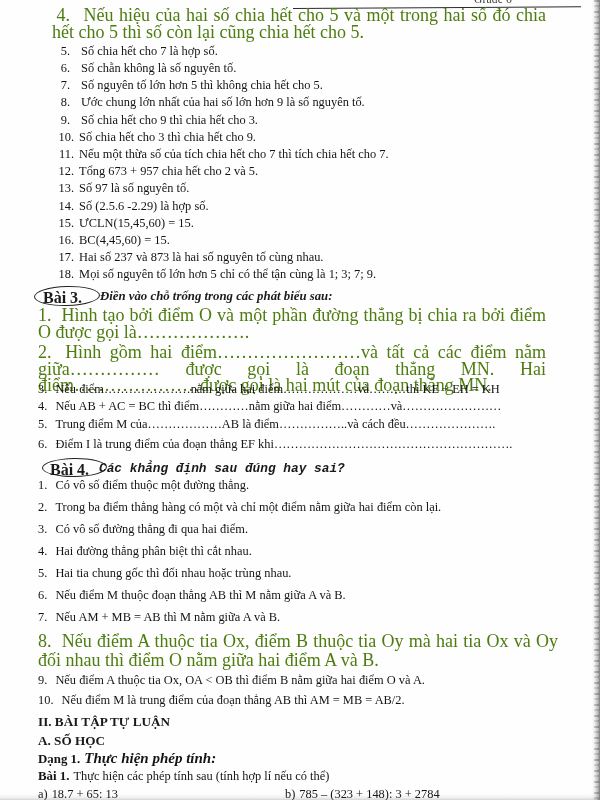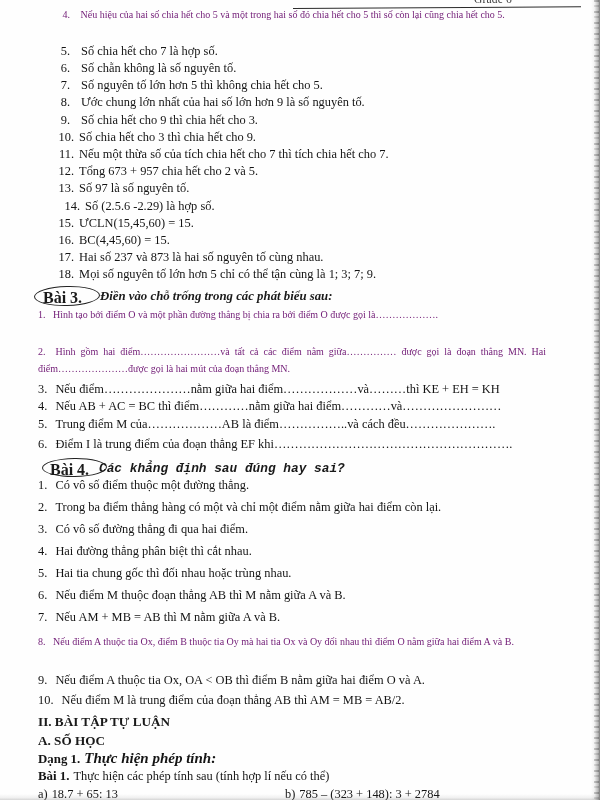--- a/index.html
+++ b/index.html
@@ -147,24 +147,24 @@
   }
   .heading-after {
     position: absolute;
     font-weight: bold;
     font-style: italic;
     font-size: 12.8px;
     white-space: nowrap;
   }
   .justified {
     position: absolute;
-    font-size: 10px;
+    font-size: 18px;
     text-align: justify;
     line-height: 16.5px;
-    color: #701a75;
+    color: #4d7c0f;
   }
   .sechead {
     position: absolute;
     font-weight: bold;
     font-size: 12.8px;
     white-space: nowrap;
   }
 </style>
 </head>
 <body>
@@ -221,21 +221,21 @@
     <div class="line" style="left:52px; top:165px;">
       <span class="num" style="width:22px;">12.</span>
       <span style="display:inline-block;width:2px"></span><span>Tổng 673 + 957 chia hết cho 2 và 5.</span>
     </div>
 
     <div class="line" style="left:52px; top:182px;">
       <span class="num" style="width:22px;">13.</span>
       <span style="display:inline-block;width:2px"></span><span>Số 97 là số nguyên tố.</span>
     </div>
 
-    <div class="line" style="left:52px; top:200px;margin-left:6px;">
+    <div class="line" style="left:52px; top:200px;">
       <span class="num" style="width:22px;">14.</span>
       <span style="display:inline-block;width:2px"></span><span>Số (2.5.6 -2.29) là hợp số.</span>
     </div>
 
     <div class="line" style="left:52px; top:217px;">
       <span class="num" style="width:22px;">15.</span>
       <span style="display:inline-block;width:2px"></span><span>ƯCLN(15,45,60) = 15.</span>
     </div>
 
     <div class="line" style="left:52px; top:234px;">

